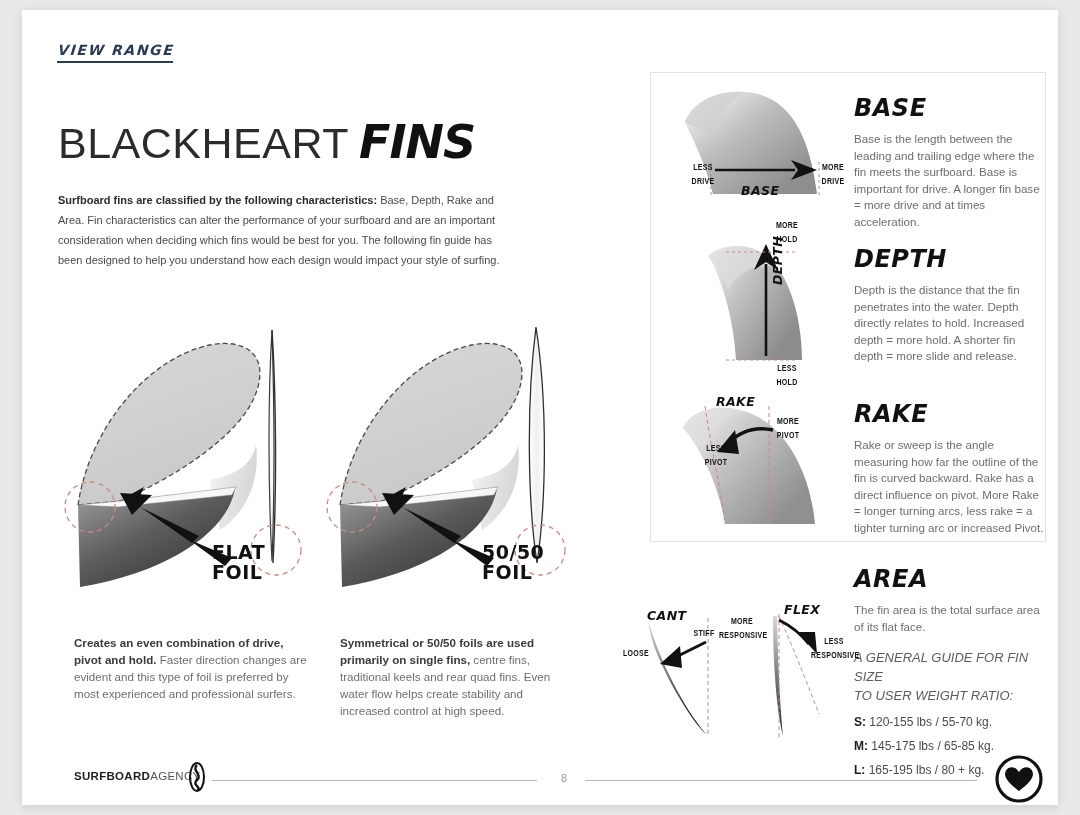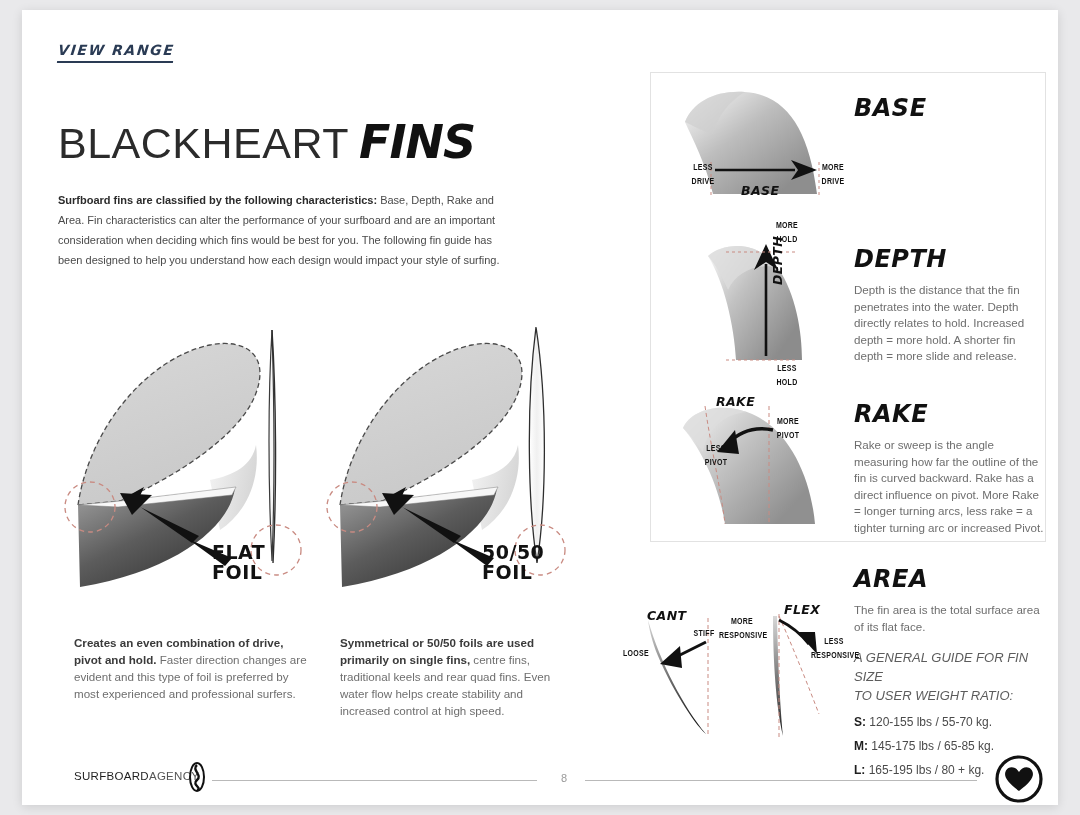--- a/index.html
+++ b/index.html
@@ -117,21 +117,21 @@
     font-family:"DejaVu Sans", sans-serif;
     font-weight:bold;font-style:italic;
     font-size:12.5px;color:#111;letter-spacing:0.4px;
   }
 
   
   .footer-brand{
     position:absolute;left:52px;top:760px;
     font-size:11.5px;letter-spacing:0.3px;color:#1e1e1e;
   }
-  .footer-brand .bold{font-weight:normal;margin-top:11px;}
+  .footer-brand .bold{font-weight:bold;margin-top:11px;}
   .footer-brand .light{font-weight:normal;color:#555;}
   .brandmark{
     position:absolute;left:162px;top:752px;
     font-family:"DejaVu Serif", serif;font-weight:bold;
     font-size:22px;color:#111;
   }
   .rule-l{position:absolute;left:190px;top:770px;width:325px;height:1px;background:#b9b9b9;}
   .rule-r{position:absolute;left:563px;top:770px;width:392px;height:1px;background:#b9b9b9;}
   .pagenum{
     position:absolute;left:528px;top:762px;width:28px;
@@ -271,20 +271,21 @@
     <div>DRIVE</div>
   </div>
   <div class="minilbl" style="left:796px;top:154px;width:30px;">
     <div>MORE</div>
     <div>DRIVE</div>
   </div>
   <div class="scriptlbl" style="left:719px;top:173px;">BASE</div>
 
   <div class="sec sec-base">
     <h2>BASE</h2>
+    <p>Base is the length between the leading and trailing edge where the fin meets the surfboard. Base is important for drive. A longer fin base = more drive and at times acceleration.</p>
   </div>
 
   <div style="position:absolute;left:680px;top:228px;">
     <svg width="130" height="135" viewBox="0 0 130 135">
       <defs>
         <linearGradient id="gDepth" x1="0.1" y1="0" x2="0.95" y2="0.7">
           <stop offset="0" stop-color="#f2f2f2"></stop>
           <stop offset="0.4" stop-color="#c2c2c2"></stop>
           <stop offset="1" stop-color="#8c8c8c"></stop>
         </linearGradient>

